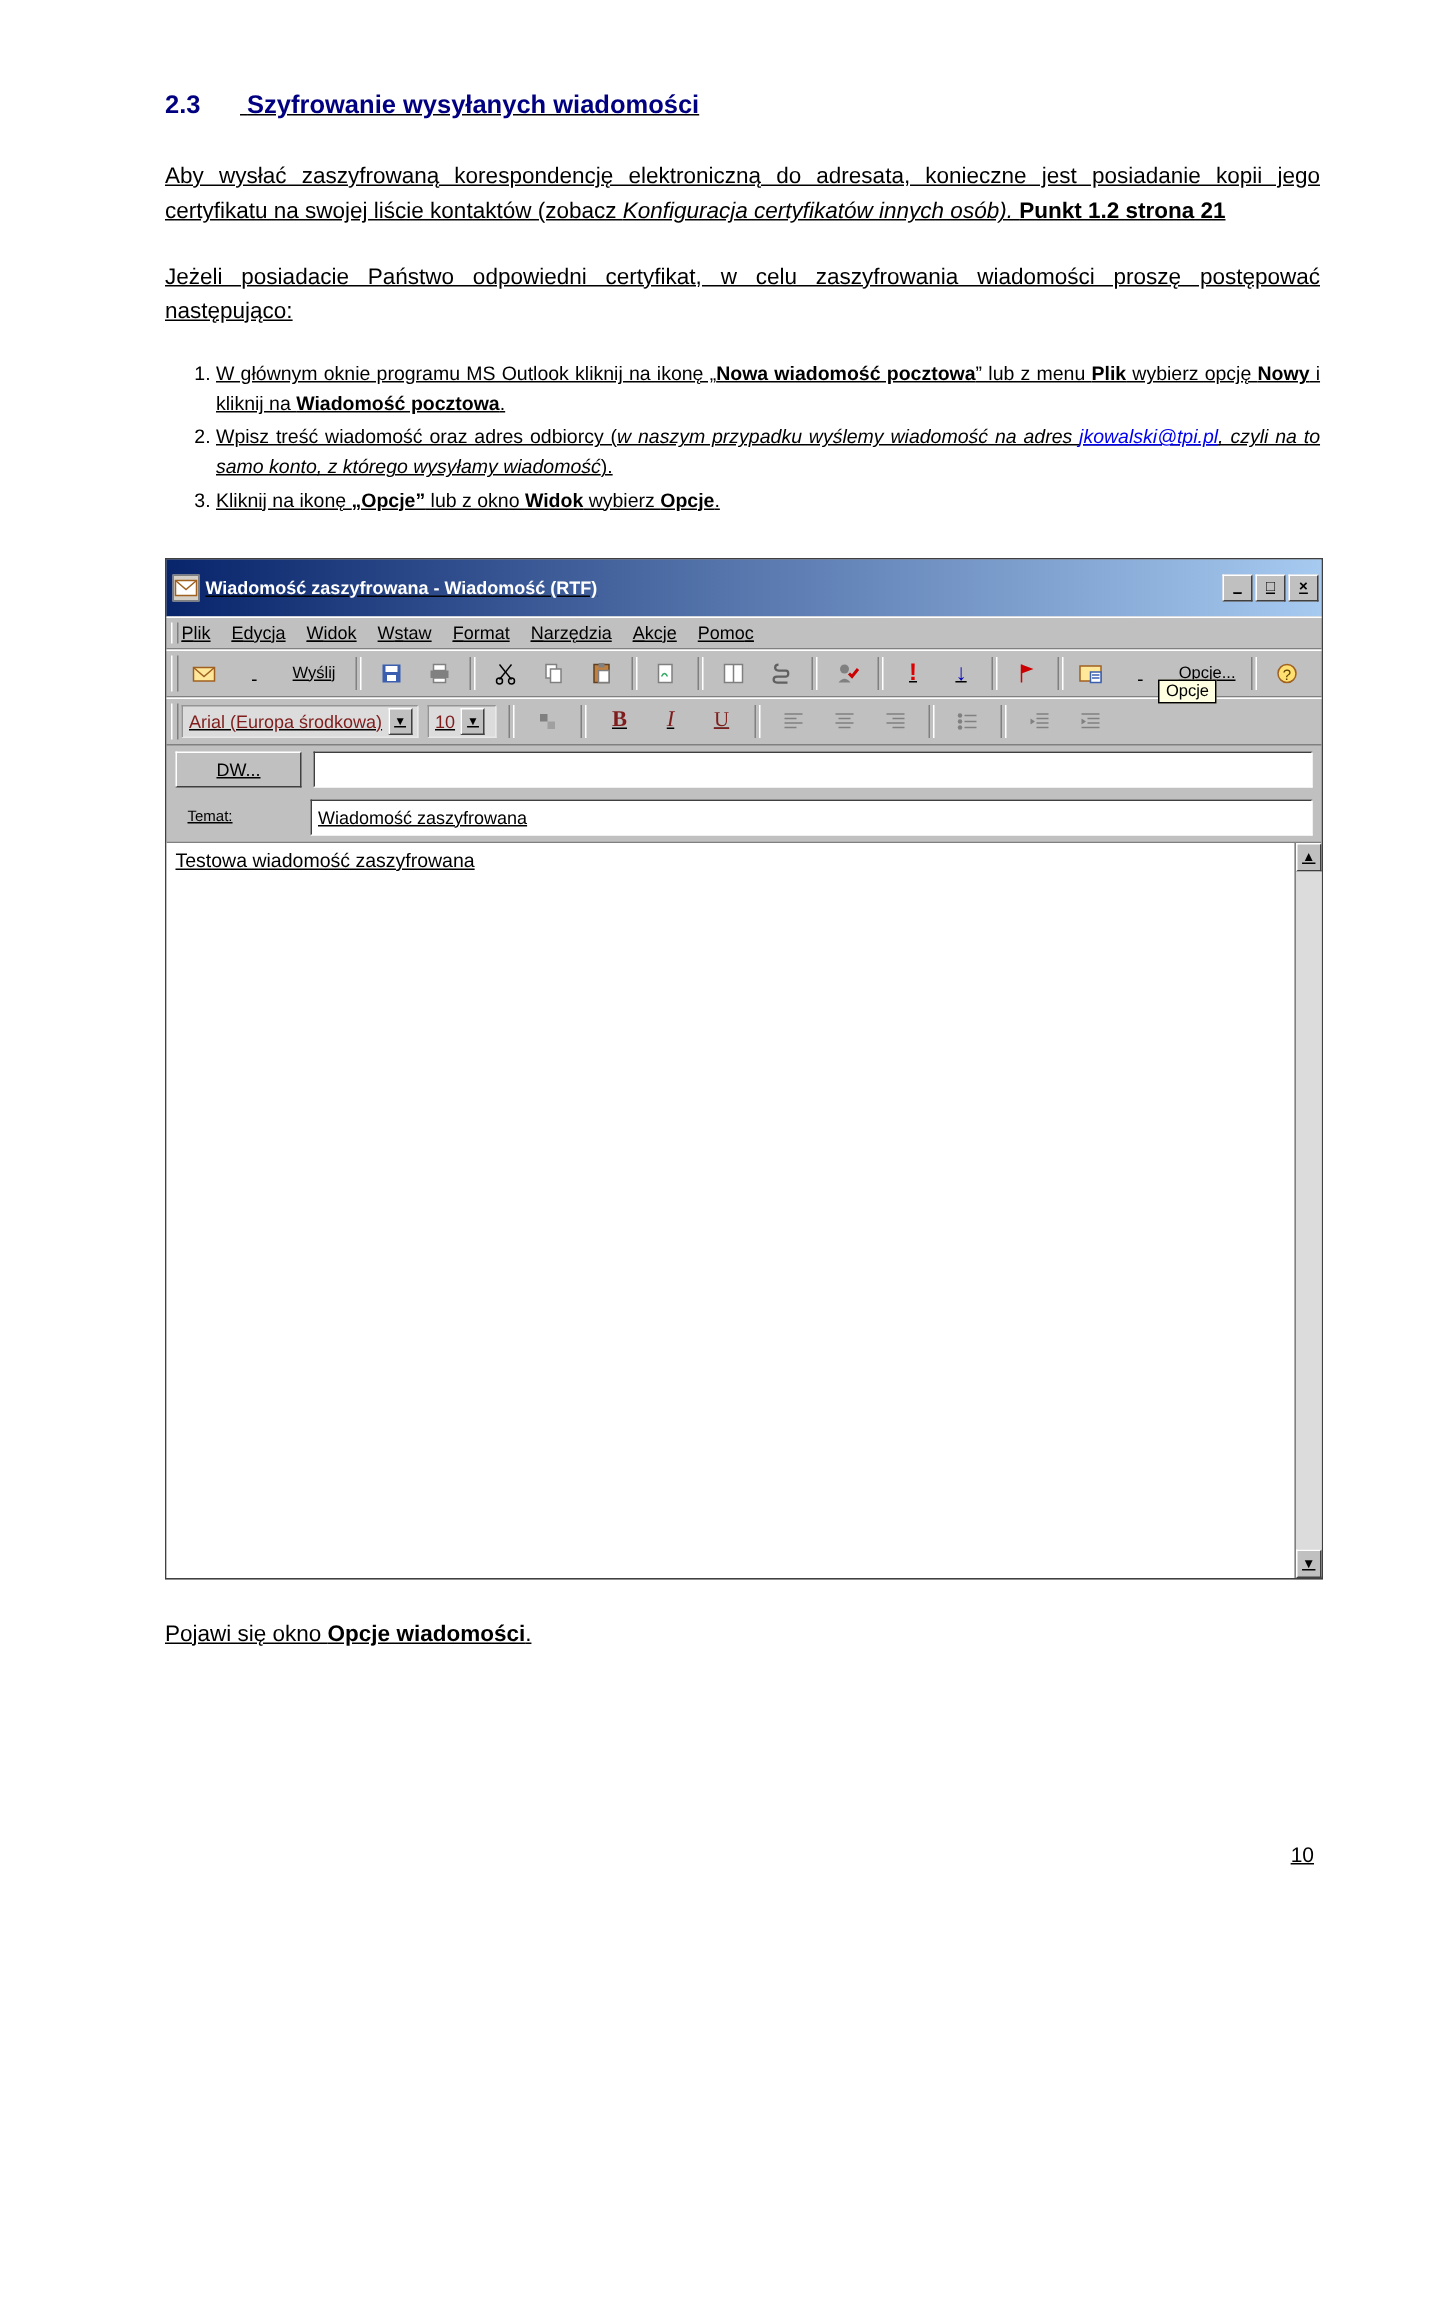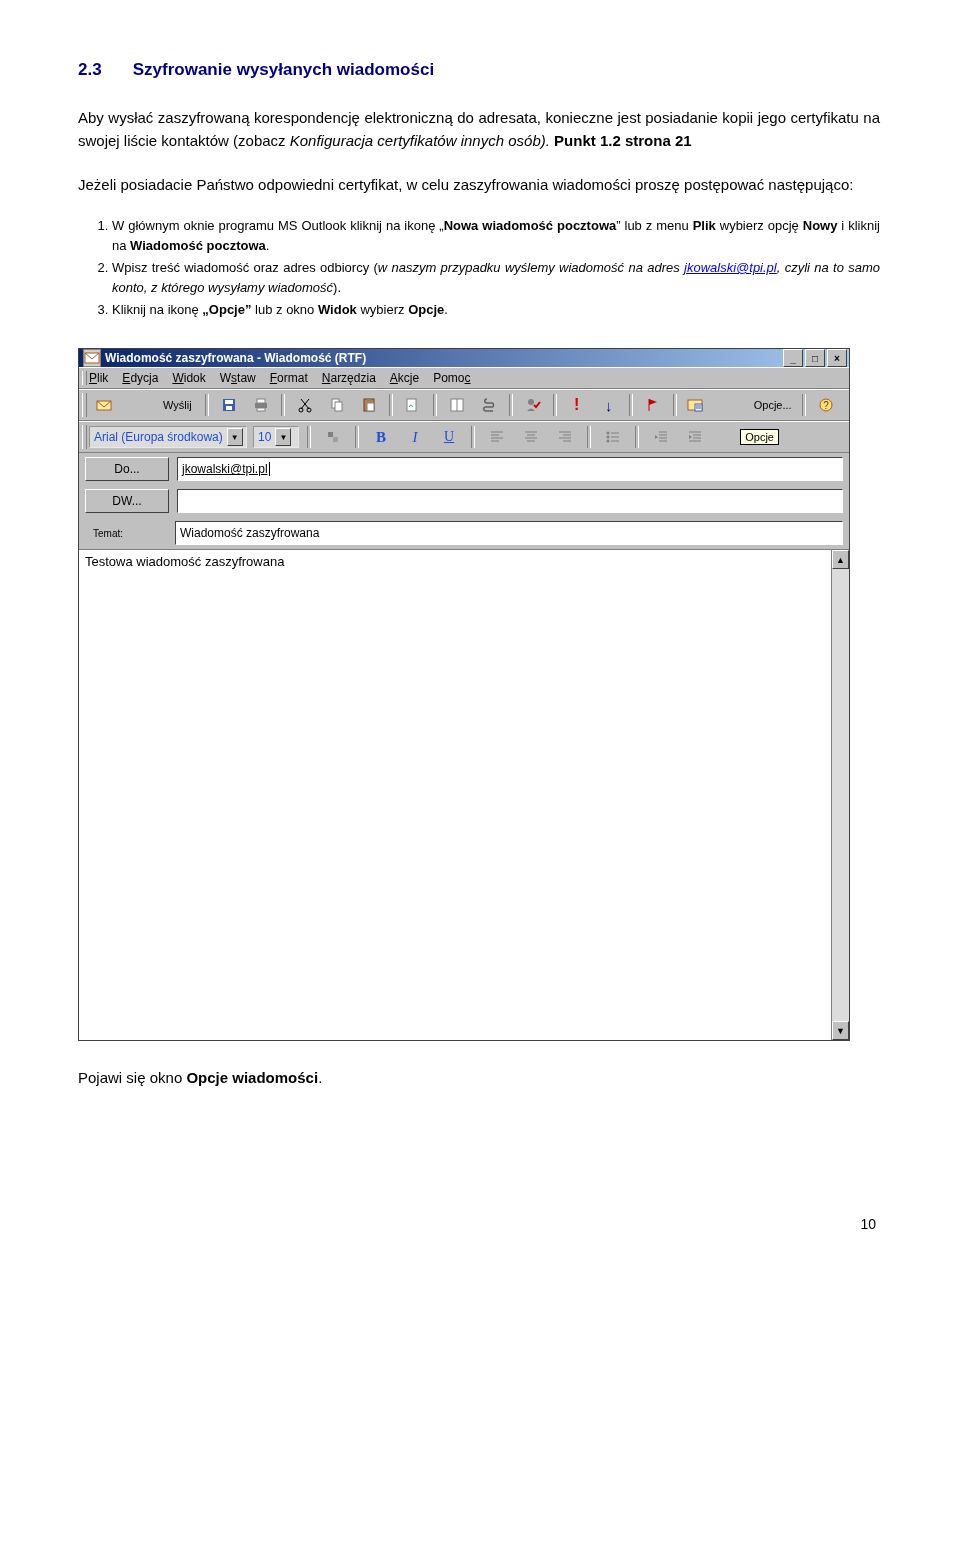--- a/index.html
+++ b/index.html
@@ -4,22 +4,23 @@
 <style>
   body {
     margin: 0;
     padding: 0;
     font-family: Verdana, Arial, sans-serif;
     background: #fff;
     color: #000;
     width: 960px;
   }
   .page {
-    padding: 60px 80px 40px 78px;
+    padding: 60px 80px 40px 110px;
     box-sizing: border-box;
+    text-decoration: underline;
   }
   .heading {
     color: #000080;
     font-weight: bold;
     font-size: 17px;
     margin-bottom: 26px;
   }
   .heading .num {
     display: inline-block;
     width: 50px;
@@ -56,21 +57,21 @@
     font-family: Tahoma, Arial, sans-serif;
     font-size: 12px;
     position: relative;
     background: #c0c0c0;
   }
   .titlebar {
     background: linear-gradient(to right, #08246b, #a6caf0);
     color: #fff;
     display: flex;
     align-items: center;
-    height: 18px;
+    height: 38px;
     padding: 0 2px 0 4px;
   }
   .titlebar .ticon {
     width: 16px; height: 16px; background: #d4d0c8;
     border: 1px solid #808080; margin-right: 4px;
     display: flex; align-items: center; justify-content: center;
     font-size: 10px; color: #404040;
   }
   .titlebar .ttext { font-weight: bold; font-size: 12px; }
   .titlebar .spacer { flex: 1; }
@@ -144,21 +145,21 @@
     border: 1px inset #e8e8e8;
     height: 20px; display: flex; align-items: center;
     padding: 0 2px 0 4px;
   }
   .combo .drop {
     width: 14px; height: 16px; background: #c0c0c0;
     border: 1px solid #fff; border-right-color:#404040; border-bottom-color:#404040;
     margin-left: 4px; display: flex; align-items: center; justify-content: center;
     font-size: 8px; color: #000;
   }
-  .disabled { color: #1d4ed8; text-align: right; }
+  .disabled { color: #7f1d1d; text-align: right; }
 
   .fieldrow {
     background: #c0c0c0;
     padding: 4px 6px;
     display: flex; align-items: center; gap: 8px;
   }
   .fbtn {
     min-width: 70px; height: 22px;
     background: #c0c0c0;
     border: 1px solid #fff; border-right-color:#404040; border-bottom-color:#404040;
@@ -454,27 +455,20 @@
             <line x1="2" y1="3" x2="14" y2="3" stroke="#808080"></line>
             <line x1="6" y1="6" x2="14" y2="6" stroke="#808080"></line>
             <polygon points="2,6 5,8 2,10" fill="#808080"></polygon>
             <line x1="6" y1="9" x2="14" y2="9" stroke="#808080"></line>
             <line x1="2" y1="12" x2="14" y2="12" stroke="#808080"></line>
           </svg>
         </span>
     </div>
 
     <div class="fieldrow">
-      <span class="fbtn">Do...</span>
-      <span class="finput">
-        <span style="text-decoration:underline;">jkowalski@tpi.pl</span>
-          <span class="caret"></span>
-      </span>
-    </div>
-    <div class="fieldrow">
       <span class="fbtn">DW...</span>
       <span class="finput">
         <span></span>
       </span>
     </div>
     <div class="fieldrow">
       <span class="flabel">Temat:</span>
       <span class="finput">
         <span>Wiadomość zaszyfrowana</span>
       </span>

